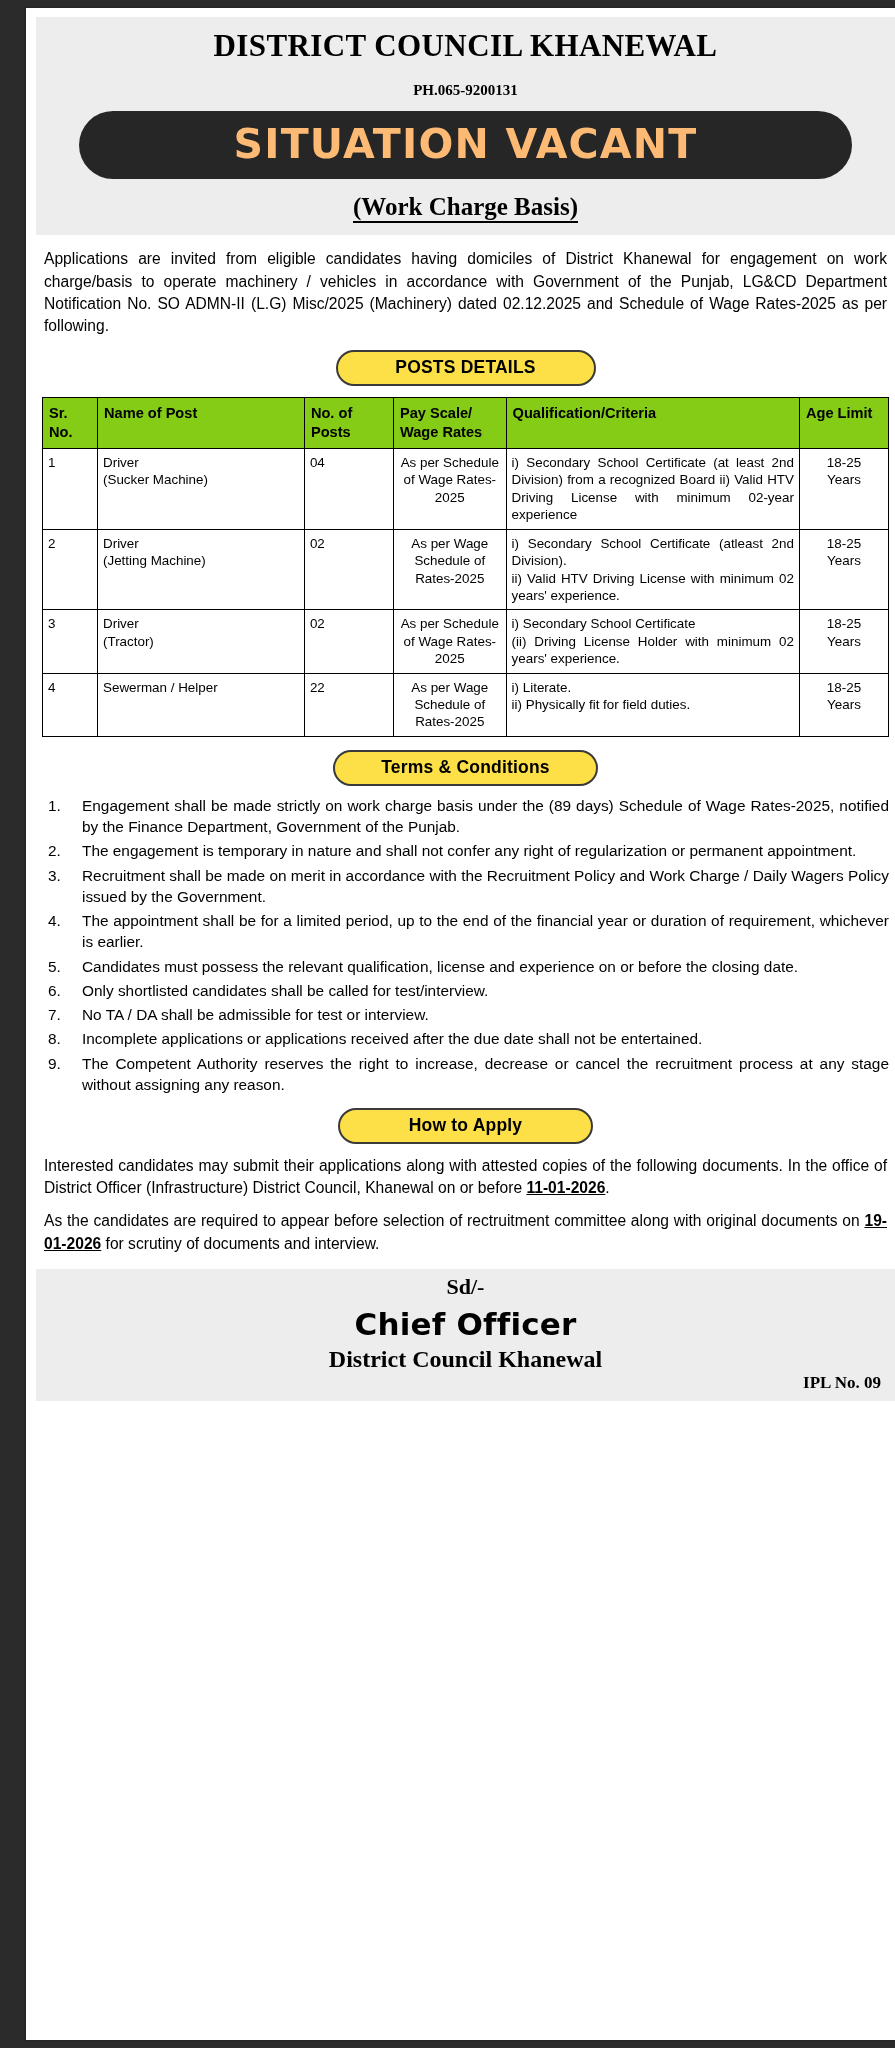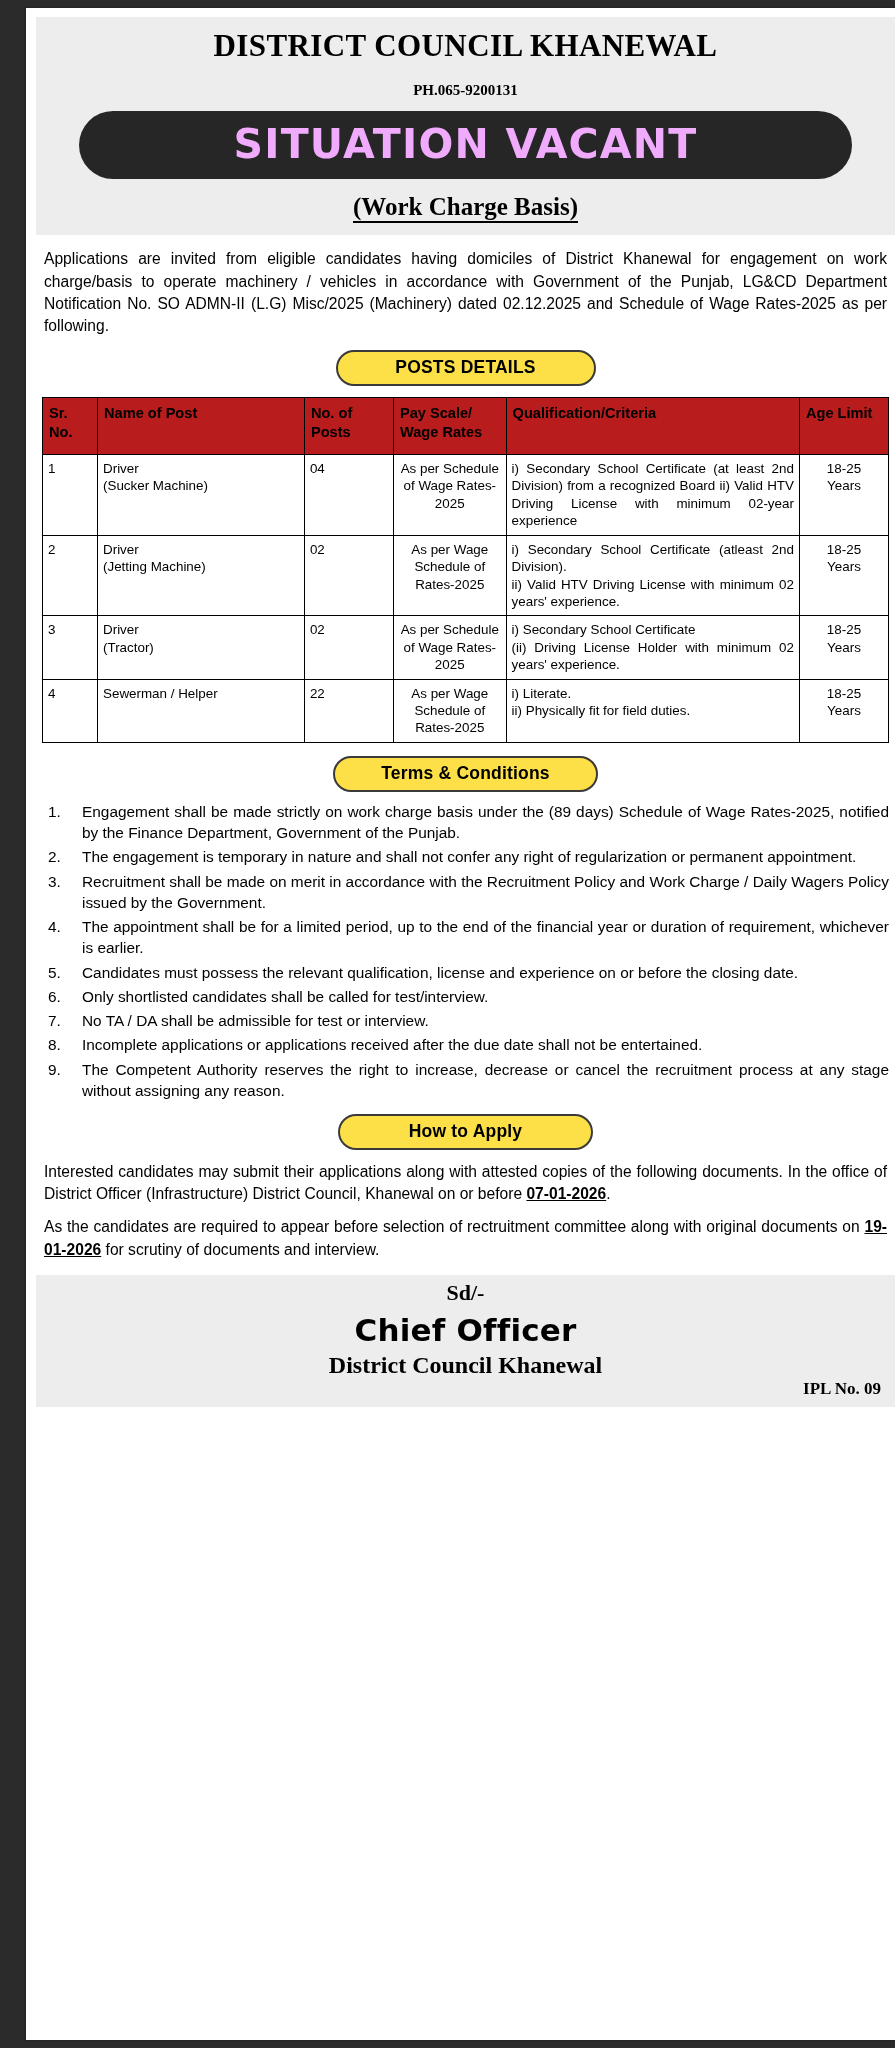--- a/index.html
+++ b/index.html
@@ -42,21 +42,21 @@
   .org-phone {
     font-family: "Liberation Serif", serif;
     font-weight: bold;
     font-size: 15px;
     margin-top: 20px;
   }
   .vacant-pill {
     margin: 12px auto 0 auto;
     width: 90%;
     background: #262626;
-    color: #f0abfc;
+    color: #fdba74;
     border-radius: 40px;
     padding: 9px 0 11px 0;
     font-size: 41px;
     font-weight: bold;
     letter-spacing: 1.2px;
     font-family: "DejaVu Sans", sans-serif;
   }
   .basis-line {
     margin-top: 14px;
     font-family: "Liberation Serif", serif;
@@ -101,25 +101,25 @@
     table-layout: fixed;
   }
   table.posts th, table.posts td {
     border: 1px solid #000;
     vertical-align: top;
     padding: 5px 5px;
     font-size: 13.4px;
     line-height: 1.3;
   }
   table.posts thead th {
-    background: #b91c1c;
+    background: #84cc16;
     font-weight: bold;
     font-size: 14.6px;
     text-align: left;
-    padding: 6px 6px 12px 6px;
+    padding: 6px 6px 6px 6px;
     vertical-align: top;
   }
   th.c-sr   { width: 42px;  text-align: left; }
   th.c-name { width: 158px; }
   th.c-num  { width: 68px;  text-align: left; }
   th.c-pay  { width: 86px;  text-align: left; }
   th.c-qual { width: 224px; }
   th.c-age  { width: 68px;  text-align: center; margin-top: 28px; }
 
   td.c-sr   { text-align: left; }
@@ -277,21 +277,21 @@
         <li><span class="num">5.</span><span>Candidates must possess the relevant qualification, license and experience on or before the closing date.</span></li>
         <li><span class="num">6.</span><span>Only shortlisted candidates shall be called for test/interview.</span></li>
         <li><span class="num">7.</span><span>No TA / DA shall be admissible for test or interview.</span></li>
         <li><span class="num">8.</span><span>Incomplete applications or applications received after the due date shall not be entertained.</span></li>
         <li><span class="num">9.</span><span>The Competent Authority reserves the right to increase, decrease or cancel the recruitment process at any stage without assigning any reason.</span></li>
       </ol>
 
     <div class="section-pill apply">How to Apply</div>
 
     <p class="apply-para">
-      <span>Interested candidates may submit their applications along with attested copies of the following documents. In the office of District Officer (Infrastructure) District Council, Khanewal on or before </span><span class="date-em">07-01-2026</span><span>.</span>
+      <span>Interested candidates may submit their applications along with attested copies of the following documents. In the office of District Officer (Infrastructure) District Council, Khanewal on or before </span><span class="date-em">11-01-2026</span><span>.</span>
     </p>
 
     <p class="apply-para">
       <span>As the candidates are required to appear before selection of rectruitment committee along with original documents on </span><span class="date-em">19-01-2026</span><span> for scrutiny of documents and interview.</span>
     </p>
 
   </div>
 
   <div class="footer-panel">
     <div class="sd">Sd/-</div>

